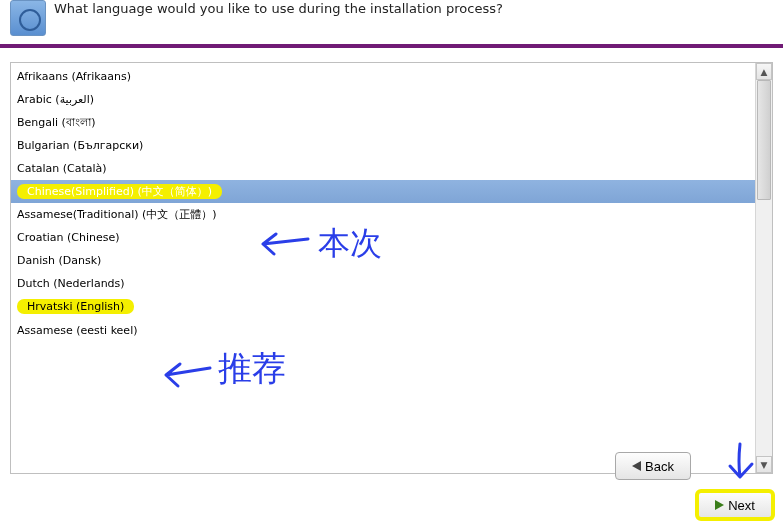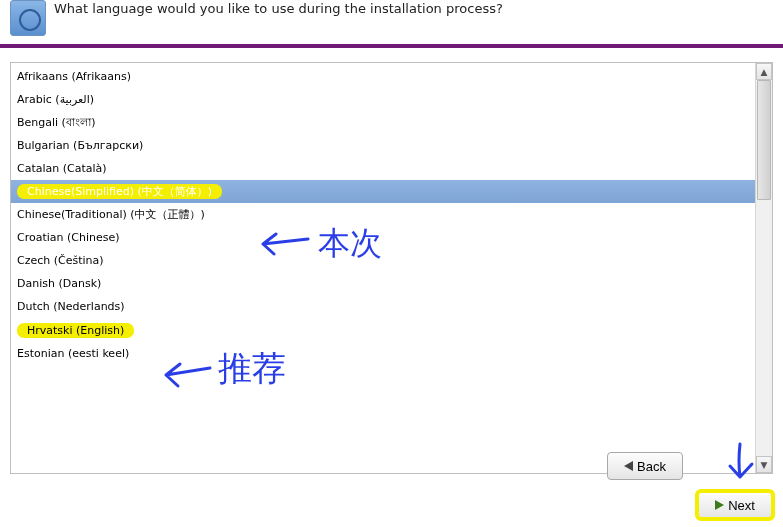--- a/index.html
+++ b/index.html
@@ -114,21 +114,21 @@
       background: linear-gradient(to right, #e6e6e6, #d0d0d0);
       border: 1px solid #b8b8b8;
       border-radius: 1px;
       cursor: pointer;
     }
     .footer {
       position: absolute;
       bottom: 8px;
       right: 10px;
       display: flex;
-      gap: 14px;
+      gap: 6px;
     }
     .btn {
       min-width: 76px;
       height: 28px;
       padding: 0 10px;
       border: 1px solid #a8a8a8;
       border-radius: 4px;
       background: linear-gradient(#fdfdfd, #e5e5e5);
       font-size: 13px;
       display: flex;
@@ -169,27 +169,26 @@
 </div>
 
 <div class="list-wrap">
   <div class="list" id="lang-list">
       <div class="list-item">Afrikaans (Afrikaans)</div>
       <div class="list-item">Arabic (العربية)</div>
       <div class="list-item">Bengali (বাংলা)</div>
       <div class="list-item">Bulgarian (Български)</div>
       <div class="list-item"><span class="hl-yellow-line">Catalan (Català)</span></div>
       <div class="list-item selected"><span class="hl-yellow-bg">Chinese(Simplified) (中文（简体）)</span></div>
-      <div class="list-item">Chinese(Traditional) (中文（正體）)</div>
+      <div class="list-item">Assamese(Traditional) (中文（正體）)</div>
       <div class="list-item">Croatian (Chinese)</div>
-      <div class="list-item">Czech (Čeština)</div>
       <div class="list-item">Danish (Dansk)</div>
       <div class="list-item">Dutch (Nederlands)</div>
       <div class="list-item"><span class="hl-yellow-bg">Hrvatski (English)</span></div>
-      <div class="list-item">Estonian (eesti keel)</div>
+      <div class="list-item">Assamese (eesti keel)</div>
     </div>
   <div class="scrollbar">
     <div class="scroll-btn">▲</div>
     <div class="scroll-thumb"></div>
     <div class="scroll-btn" style="position:absolute;bottom:0;">▼</div>
   </div>
 </div>
 
 <svg class="annotation" style="left:258px; top:224px; width:170px; height:50px;">
   <path d="M5 20 L50 15 M5 20 L18 10 M5 20 L16 30" stroke="#2a3ee8" stroke-width="3" fill="none" stroke-linecap="round"></path>

